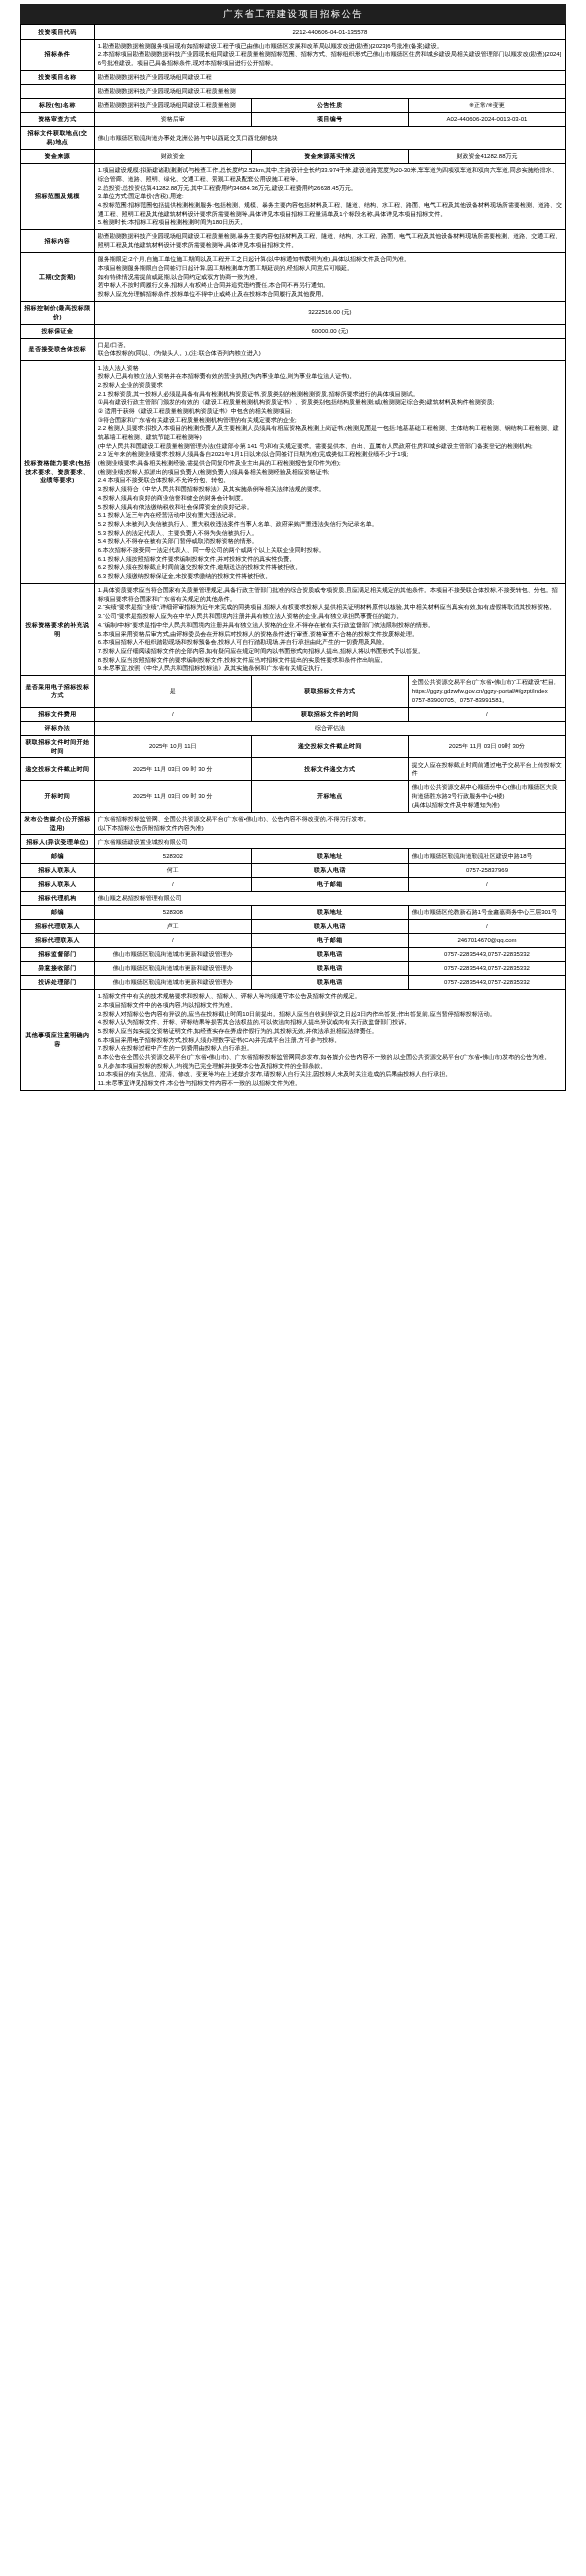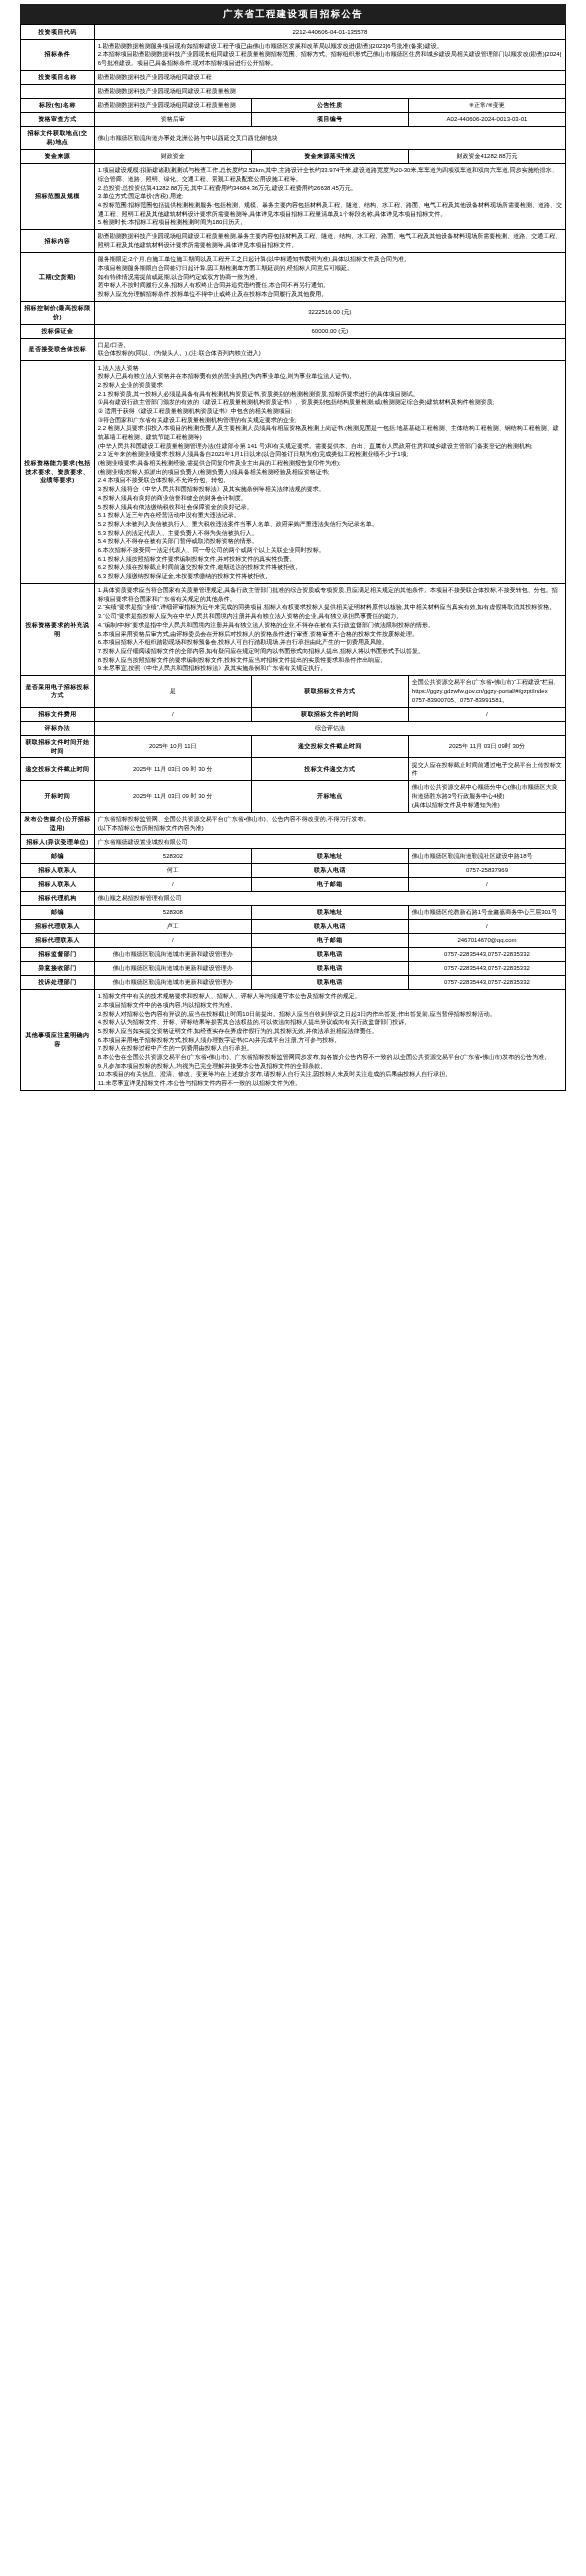--- a/index.html
+++ b/index.html
@@ -8,21 +8,21 @@
     font-size:6.2px;
     color:#000;
     width:587px;
   }
   .page{width:587px;padding:0;box-sizing:border-box;}
   .title-bar{
     background:#1f1f1f;
     color:#fff;
     text-align:center;
     font-size:9.4px;
-    font-weight:bold;
+    font-weight:normal;
     letter-spacing:1.4px;
     padding:3.6px 0 3.6px 0;
     margin:4.3px 20px 0 20px;
     width:546px;
     box-sizing:border-box;
   }
   table.main{
     border-collapse:collapse;
     width:546px;
     margin:0 20px 7.2px 20px;

